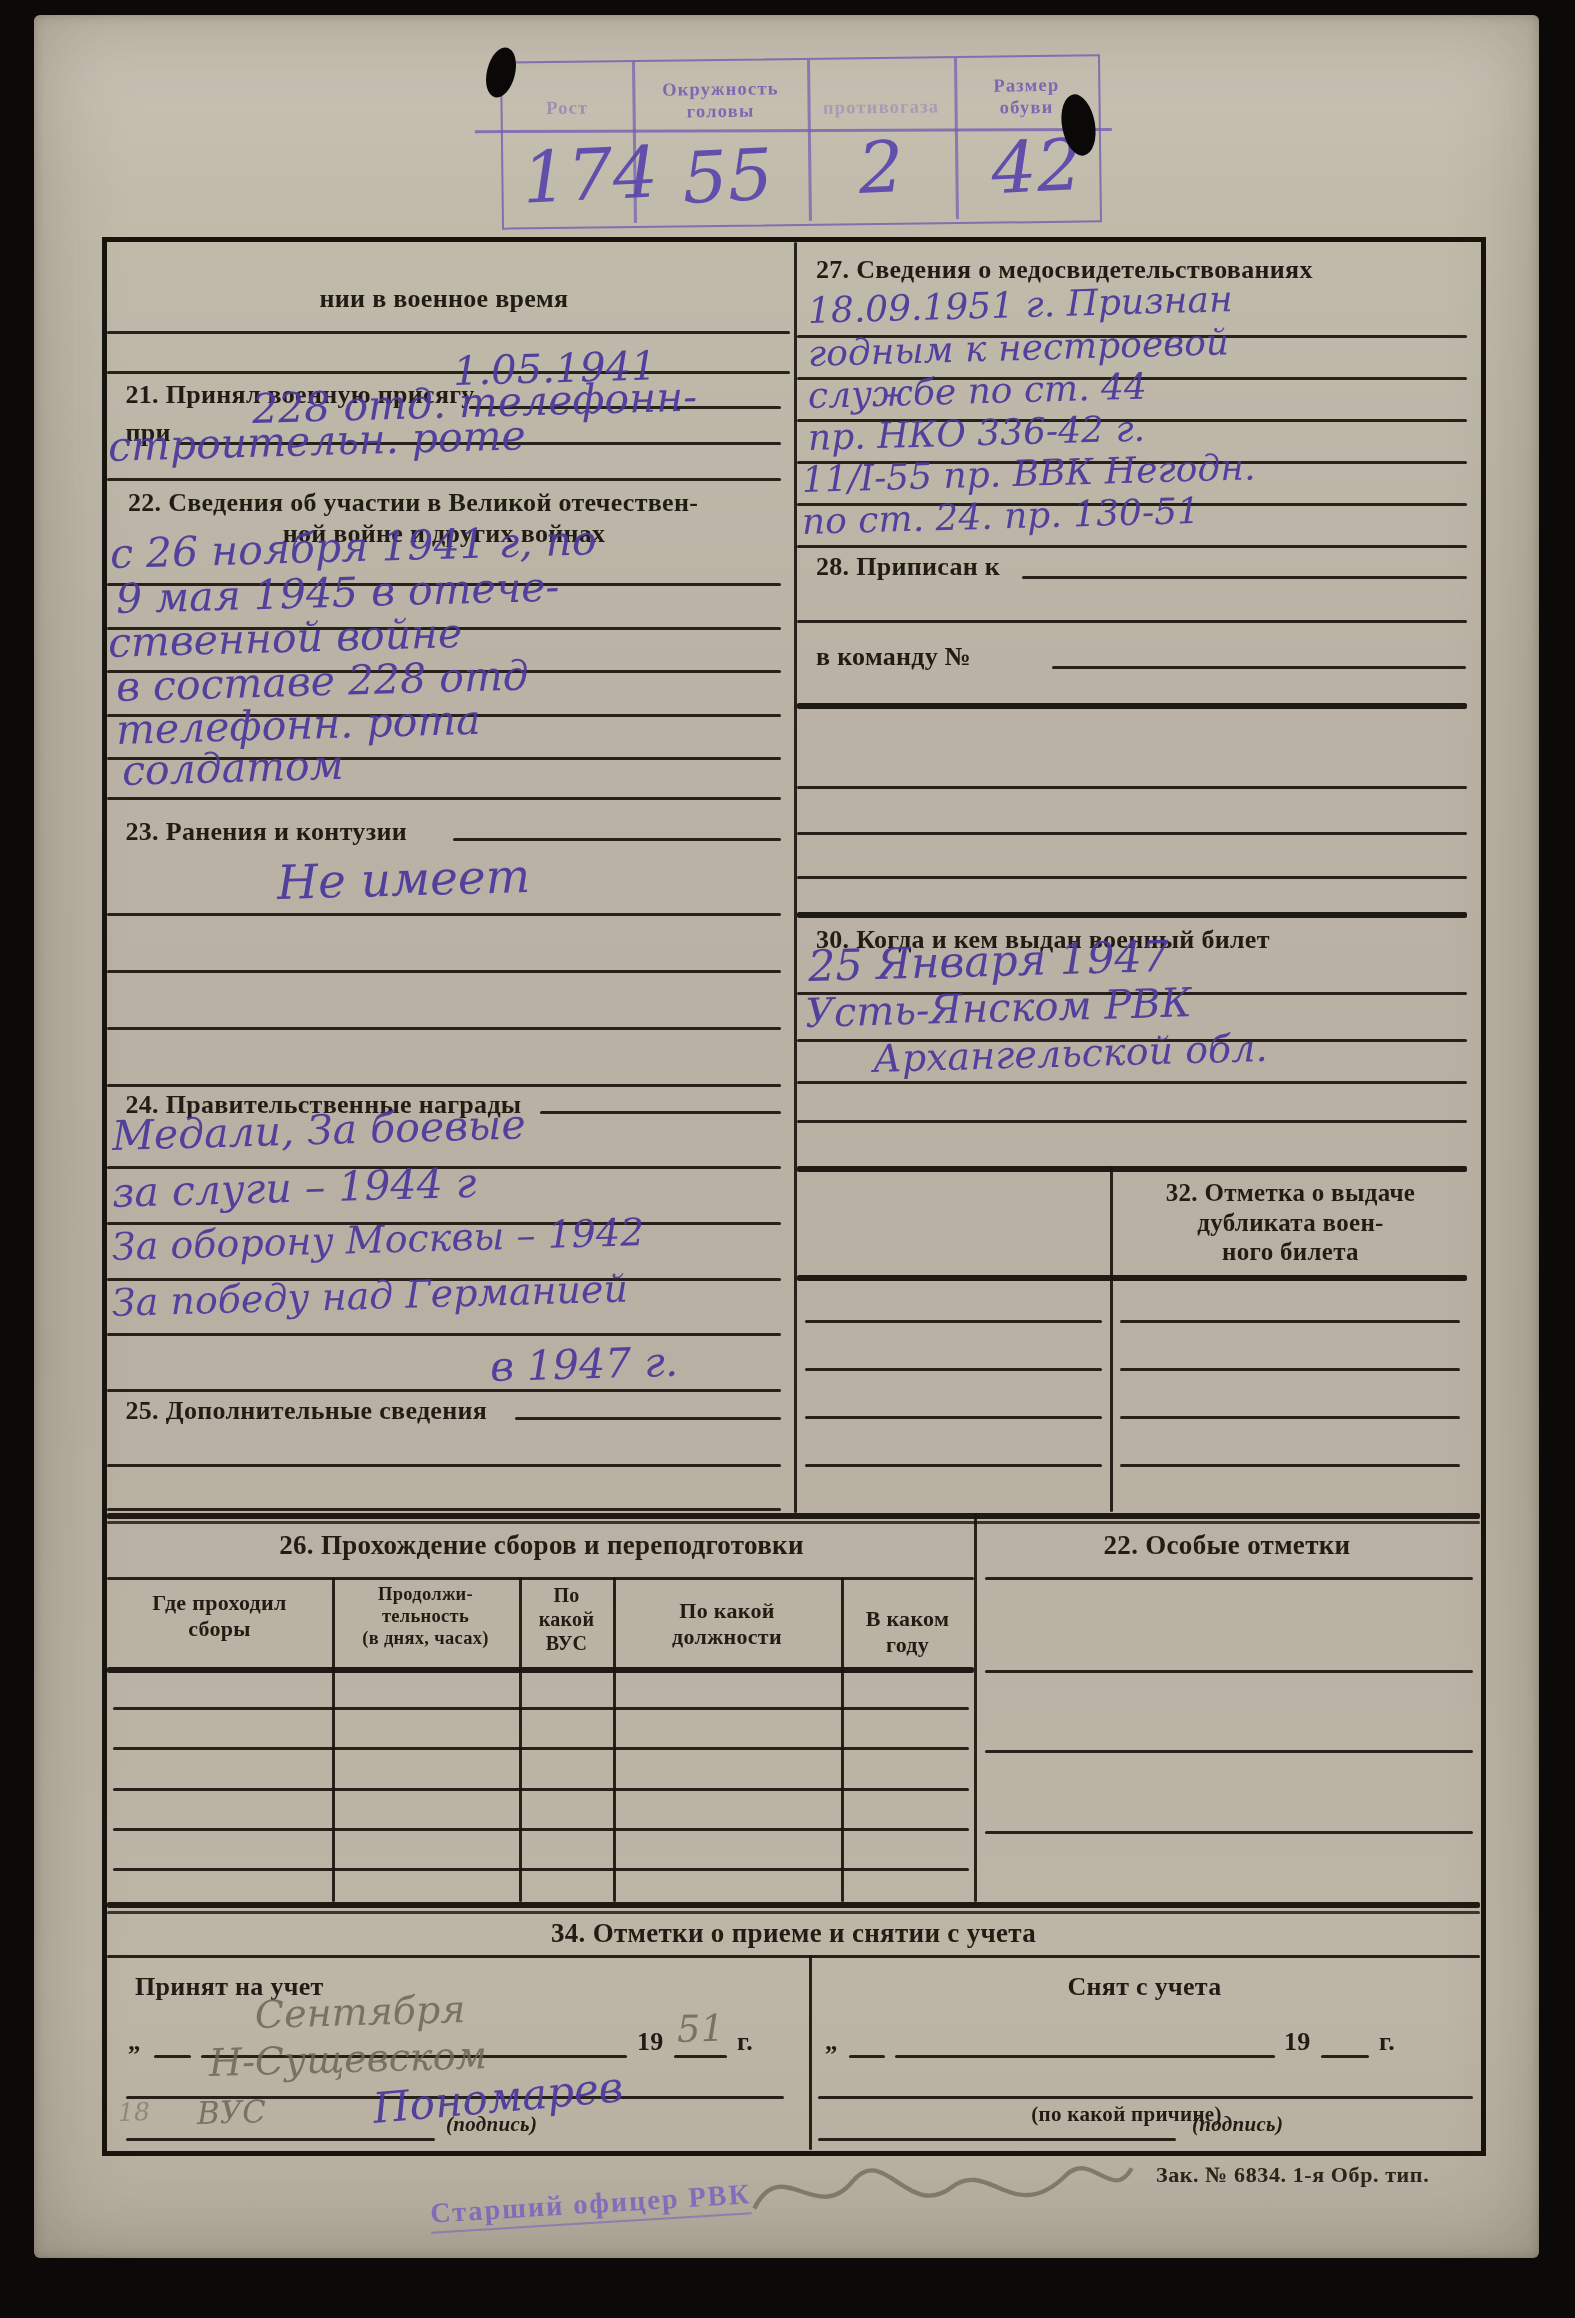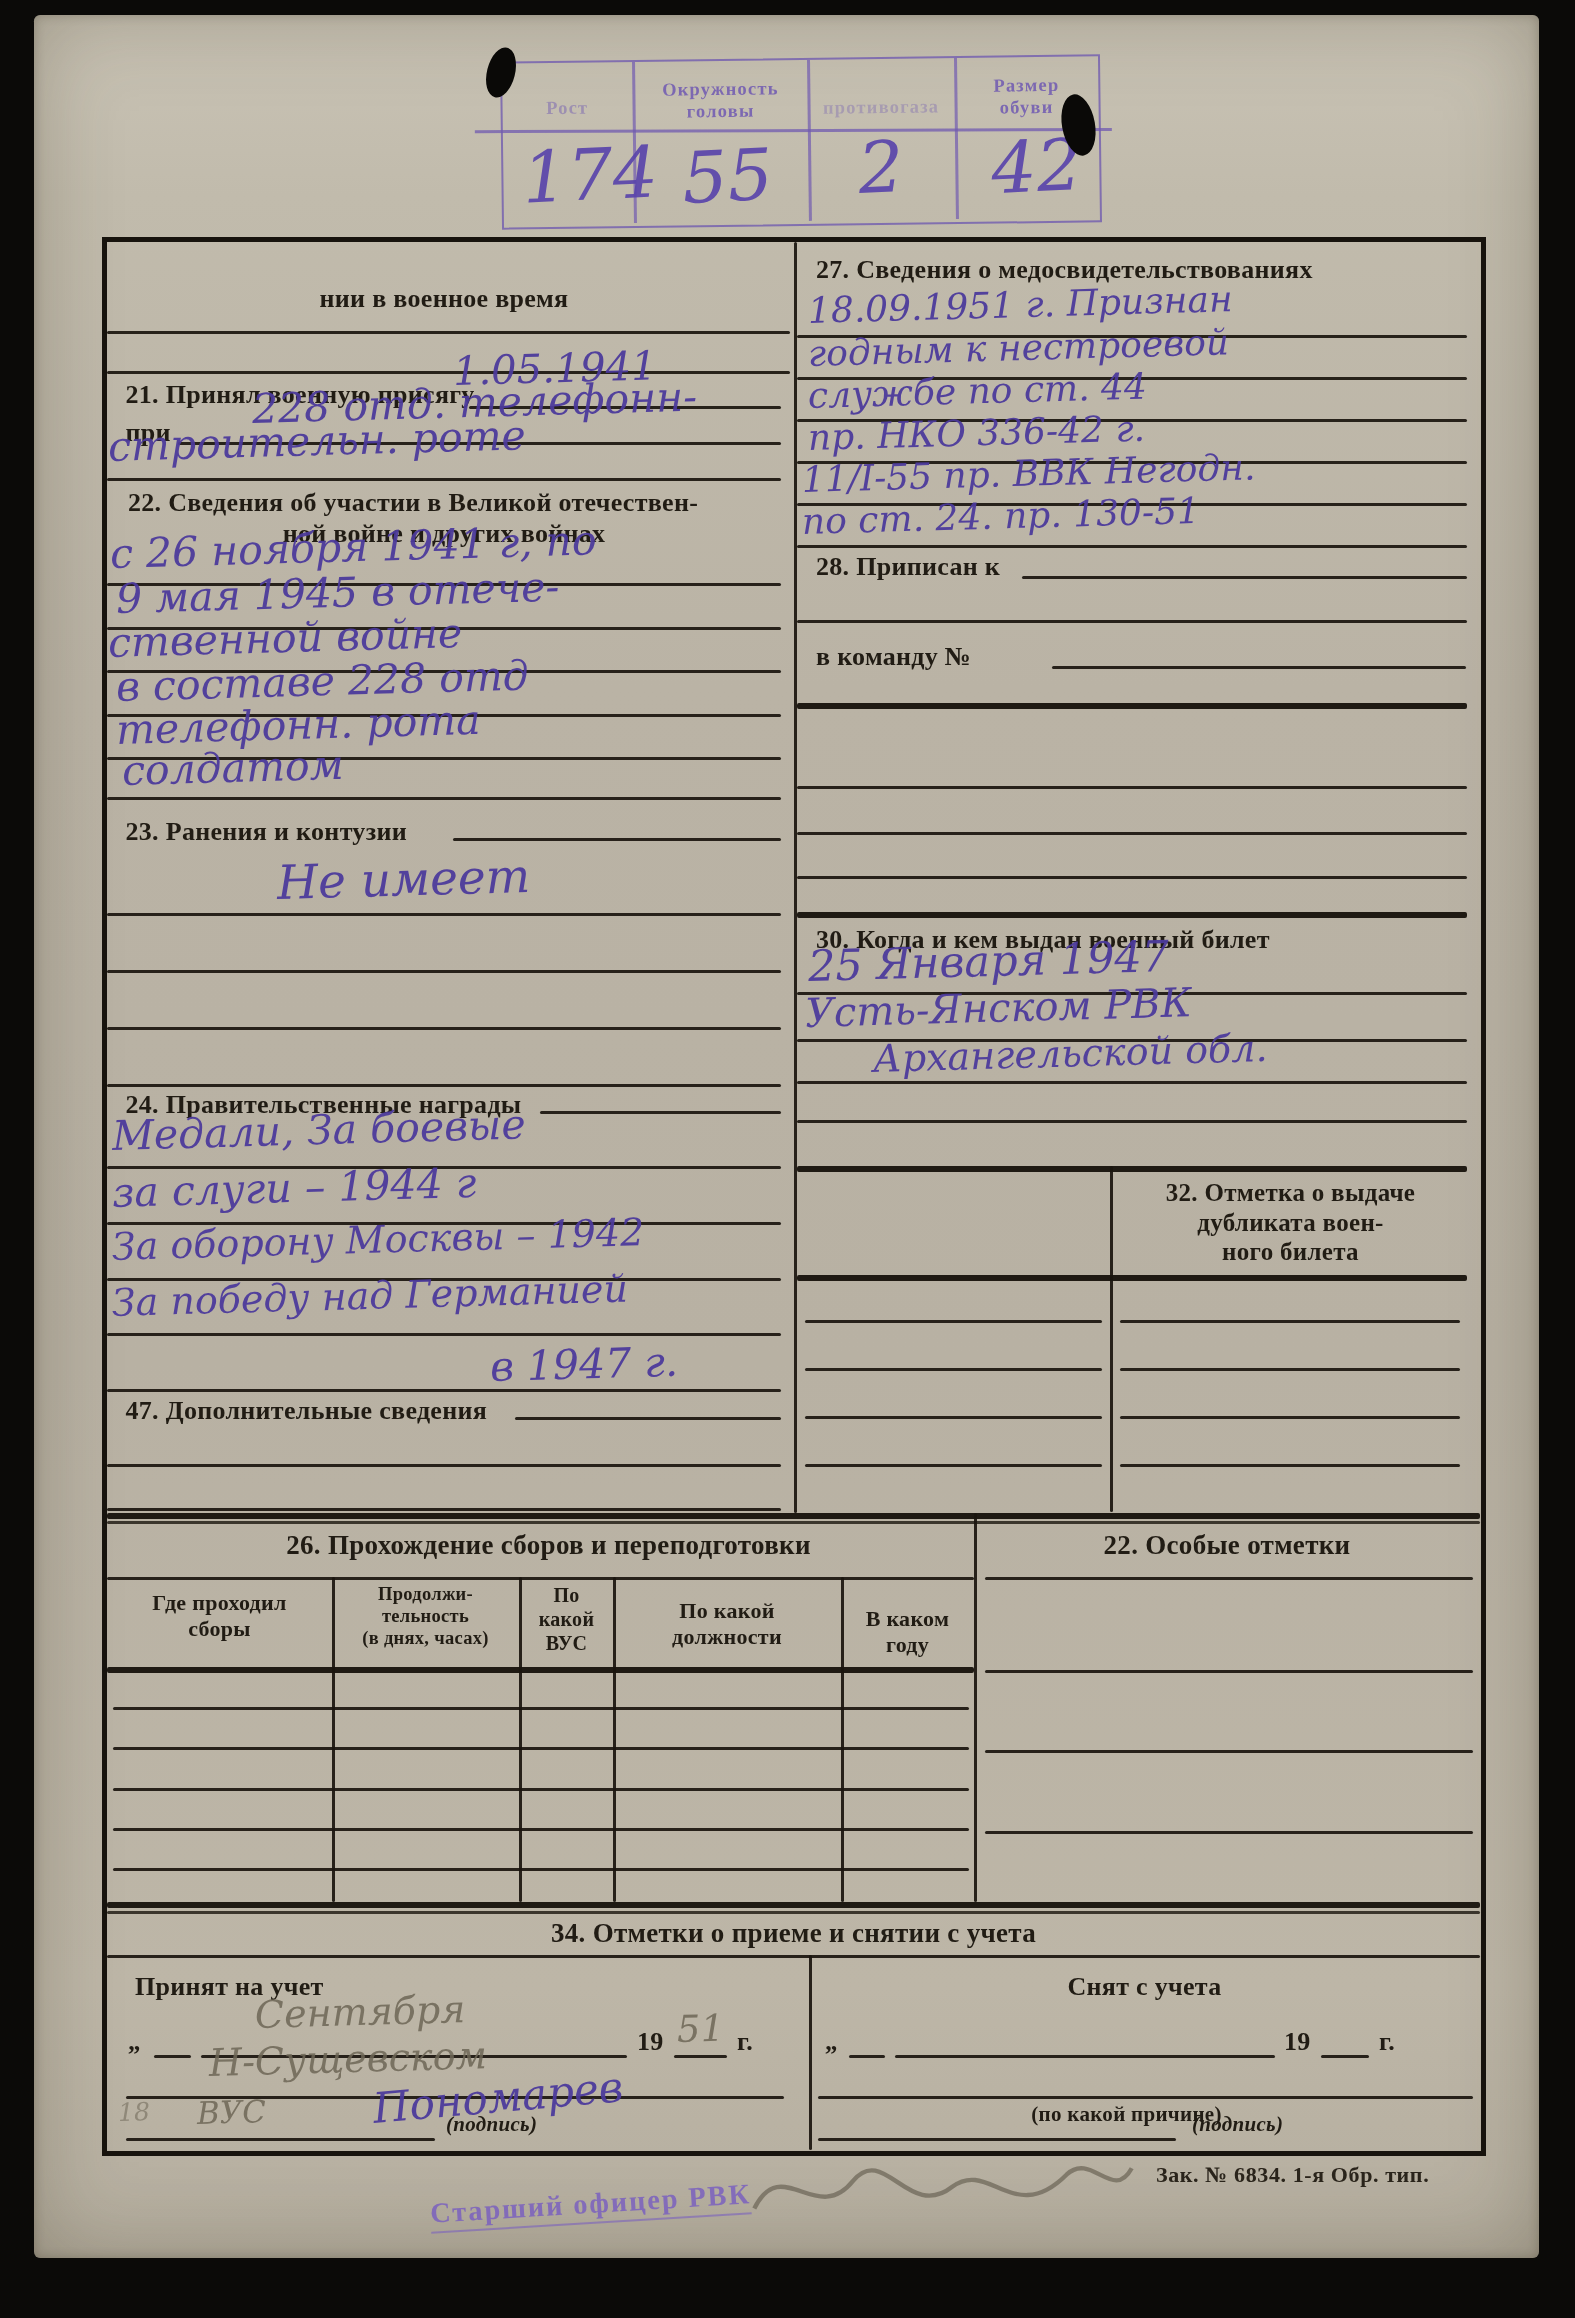--- a/index.html
+++ b/index.html
@@ -102,21 +102,21 @@
     <i class="r" style="left:0;top:980px;width:674px"></i>
     <i class="r" style="left:0;top:1036px;width:674px"></i>
     <i class="r" style="left:0;top:1091px;width:674px"></i>
     <i class="r" style="left:0;top:1147px;width:674px"></i>
     <div class="h" style="left:5px;top:874px">Медали, За боевые</div>
     <div class="h" style="left:5px;top:931px">за слуги – 1944 г</div>
     <div class="h" style="left:5px;top:986px;font-size:38px">За оборону Москвы – 1942</div>
     <div class="h" style="left:5px;top:1042px;font-size:38px">За победу над Германией</div>
     <div class="h" style="left:383px;top:1105px">в 1947 г.</div>
 
-    <div class="p" style="left:18.5px;top:1154px">47. Дополнительные сведения</div>
+    <div class="p" style="left:18.5px;top:1154px">25. Дополнительные сведения</div>
     <i class="r" style="left:408px;top:1175px;width:266px"></i>
     <i class="r" style="left:0;top:1222px;width:674px"></i>
     <i class="r" style="left:0;top:1266px;width:674px"></i>
 
     <div class="p" style="left:709px;top:12.4px;width:661px">27. Сведения о медосвидетельствованиях</div>
     <i class="r" style="left:690px;top:93px;width:670px"></i>
     <i class="r" style="left:690px;top:135px;width:670px"></i>
     <i class="r" style="left:690px;top:177px;width:670px"></i>
     <i class="r" style="left:690px;top:219px;width:670px"></i>
     <i class="r" style="left:690px;top:261px;width:670px"></i>
@@ -161,21 +161,21 @@
     <i class="r" style="left:1013px;top:1126px;width:340px"></i>
     <i class="r" style="left:698px;top:1174px;width:297px"></i>
     <i class="r" style="left:1013px;top:1174px;width:340px"></i>
     <i class="r" style="left:698px;top:1222px;width:297px"></i>
     <i class="r" style="left:1013px;top:1222px;width:340px"></i>
 
     <i class="r rt" style="left:0;top:1271px;width:1373px"></i>
     <i class="r rn" style="left:0;top:1279px;width:1373px"></i>
     <i class="r rv" style="left:867px;top:1271px;height:389px"></i>
 
-    <div class="p pc" style="left:8px;top:1288px;width:867px;font-size:27px">26. Прохождение сборов и переподготовки</div>
+    <div class="p pc" style="left:1px;top:1288px;width:867px;font-size:27px">26. Прохождение сборов и переподготовки</div>
     <i class="r" style="left:0;top:1335px;width:867px"></i>
     <i class="r rt" style="left:0;top:1425px;width:867px"></i>
     <i class="r rv" style="left:225px;top:1335px;height:325px"></i>
     <i class="r rv" style="left:412px;top:1335px;height:325px"></i>
     <i class="r rv" style="left:506px;top:1335px;height:325px"></i>
     <i class="r rv" style="left:734px;top:1335px;height:325px"></i>
     <div class="p pc pre" style="left:0;top:1348px;width:225px;font-size:22px;font-weight:700">Где проходил
 сборы</div>
     <div class="p pc pre" style="left:227px;top:1342px;width:183px;font-size:18.5px">Продолжи-
 тельность

